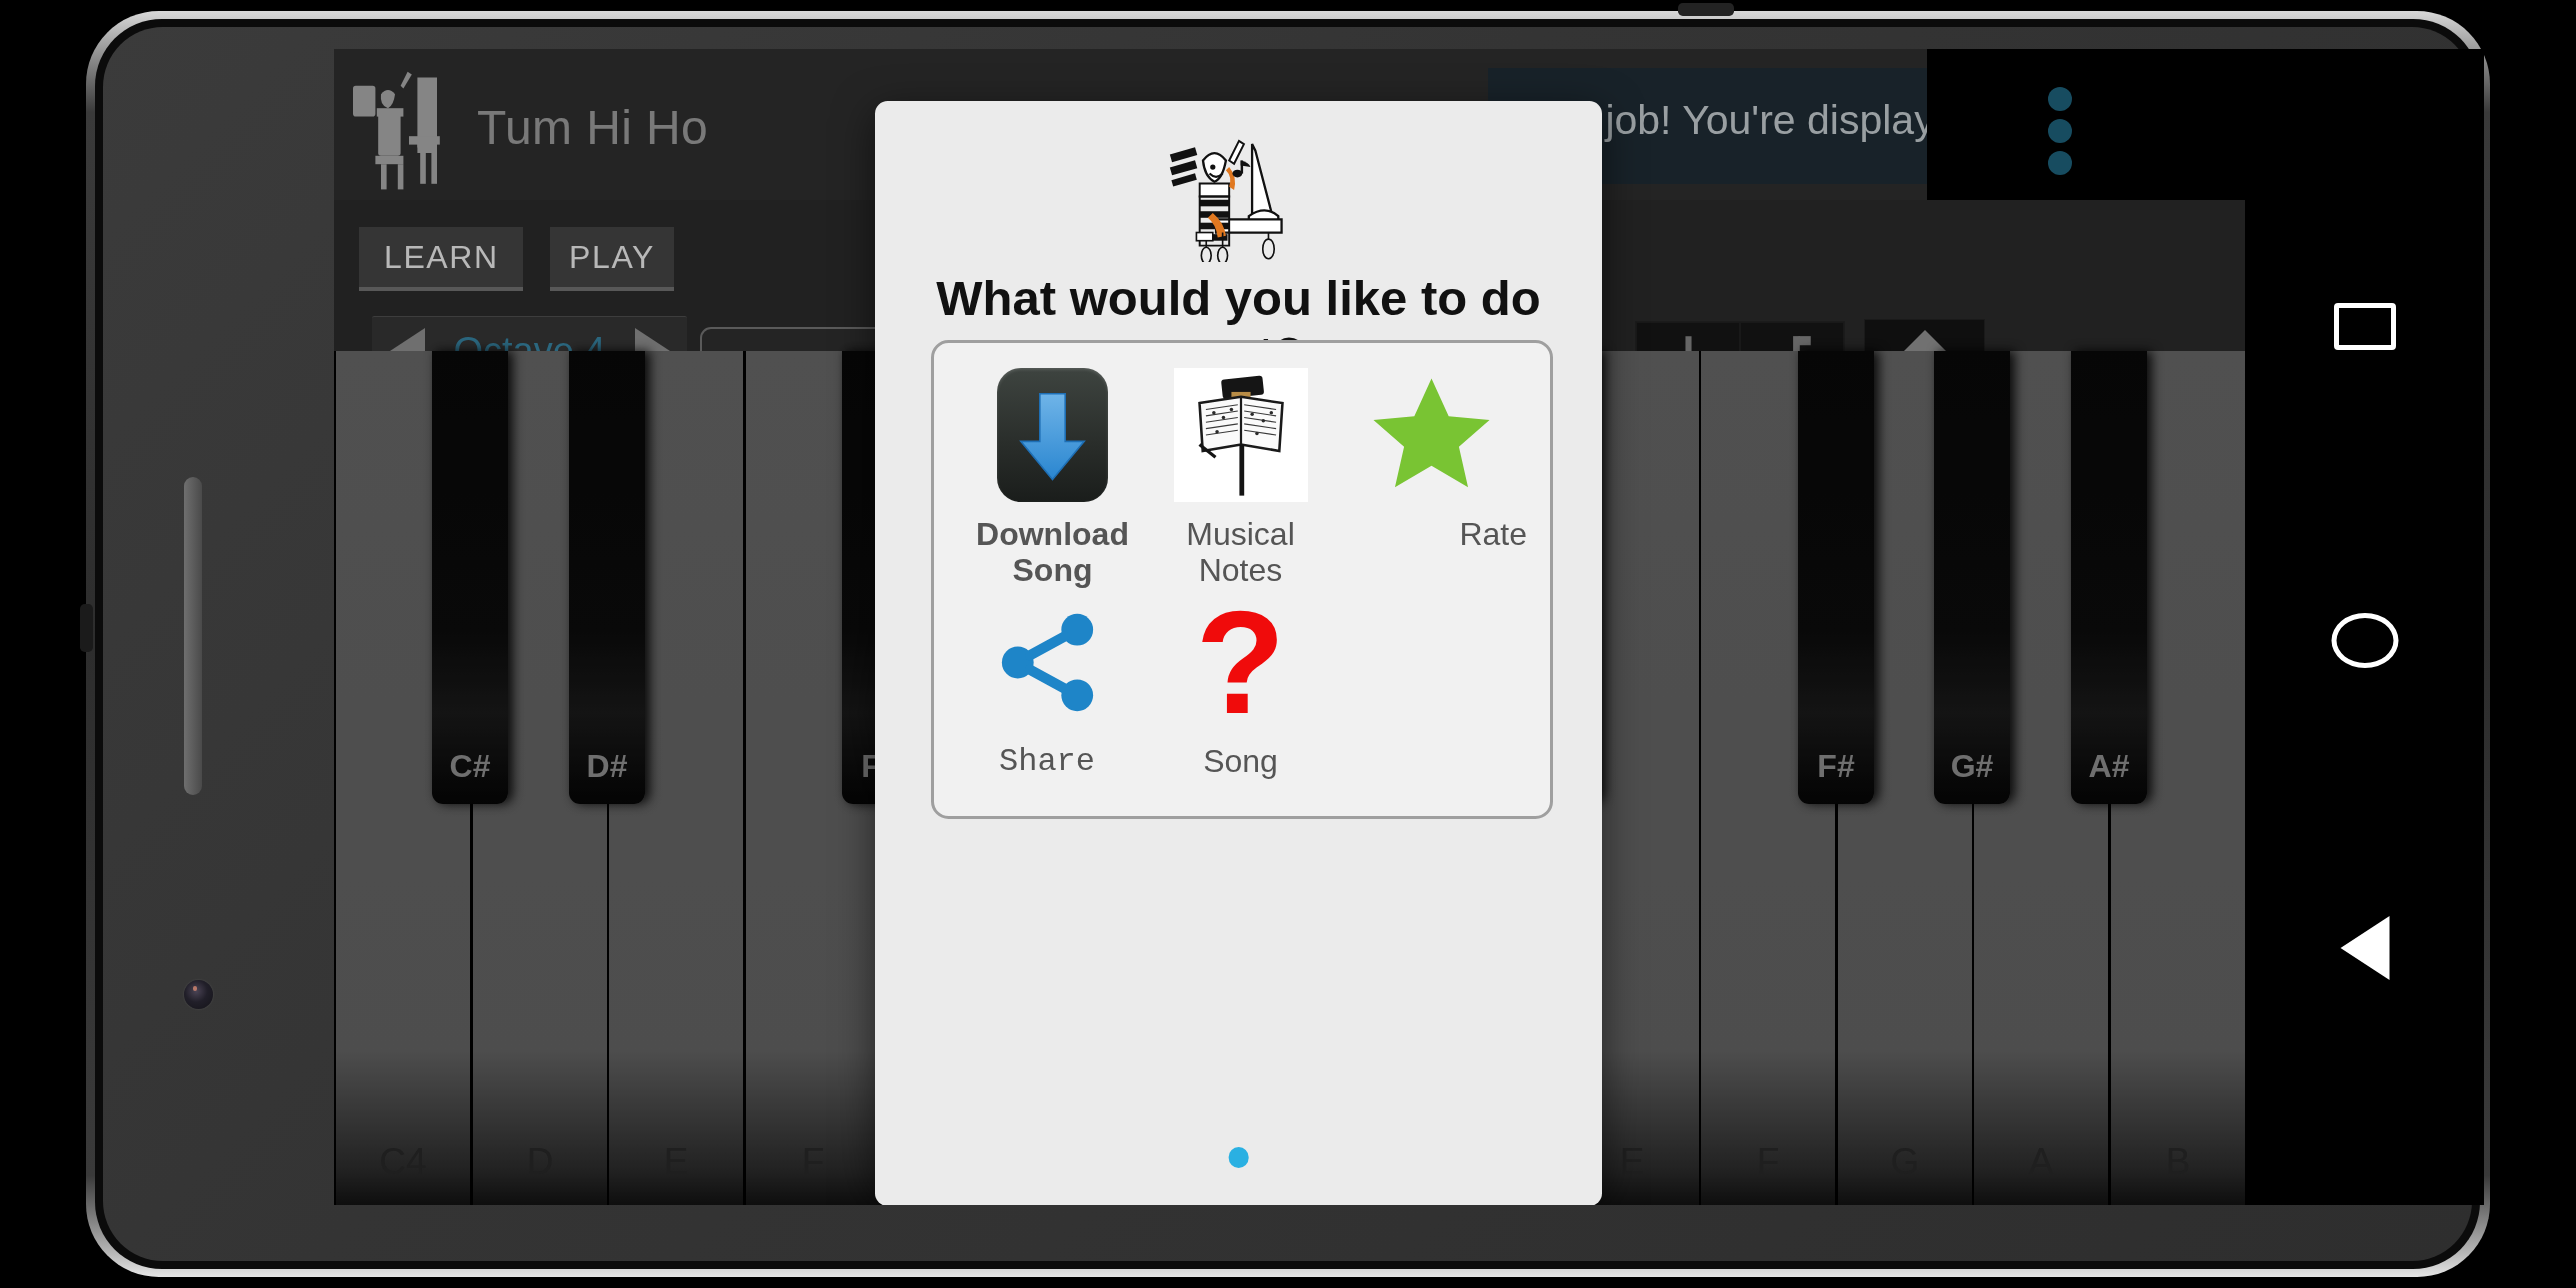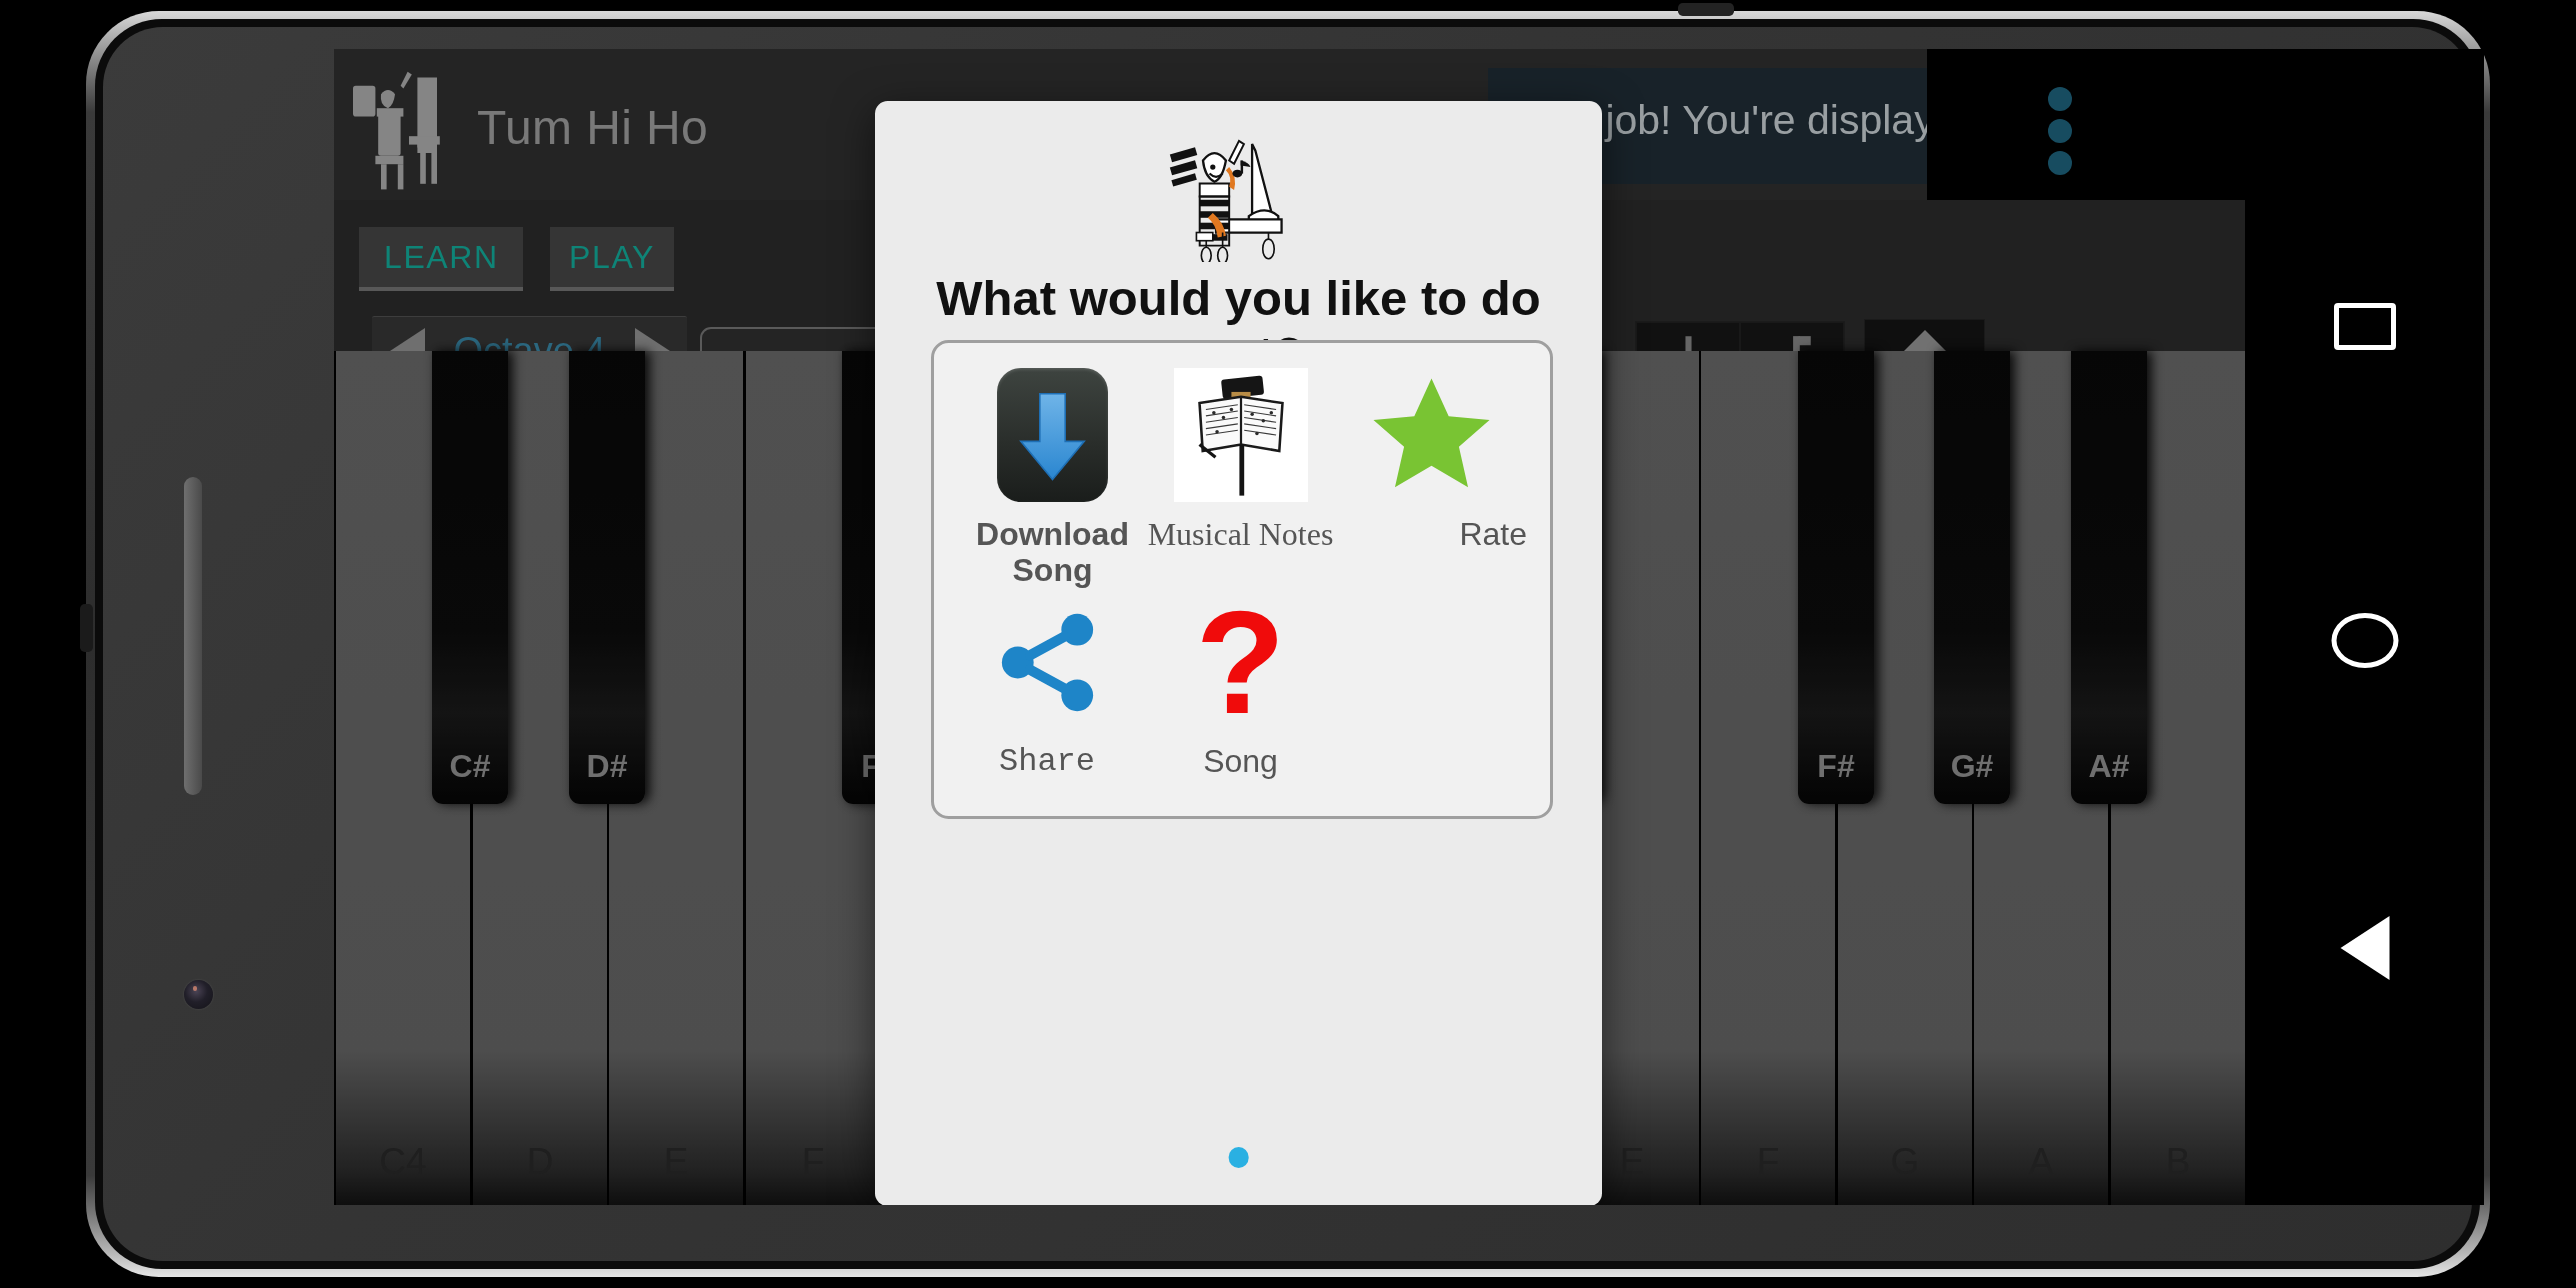--- a/index.html
+++ b/index.html
@@ -40,21 +40,21 @@
   .admob-glyph{position:absolute;left:50%;top:14.3px;transform:translateX(-50%);}
 
   
   .appbar-right{position:absolute;left:1593px;top:0;width:318px;height:151px;background:#000;}
   .overflow{position:absolute;left:121px;top:38px;width:24px;height:87px;}
   .overflow i{display:block;width:24px;height:24px;border-radius:50%;background:#206a86;margin-bottom:8px;}
 
   
   .toolbar{position:absolute;left:0;top:151px;width:1911px;height:151px;background:#2e2e2e;}
   .tbtn{position:absolute;top:27px;height:60px;background:#4a4a4a;border-bottom:4.8px solid #7a7a7a;
-        color:#14b8a6;font-size:32px;letter-spacing:1.6px;display:flex;align-items:center;justify-content:center;}
+        color:#ffffff;font-size:32px;letter-spacing:1.6px;display:flex;align-items:center;justify-content:center;}
   .tbtn-learn{left:25.4px;width:164px;}
   .tbtn-play{left:216px;width:124px;}
   .octave{position:absolute;left:38px;top:116px;width:315px;height:68px;background:#3a3a3a;border-top:1.6px solid #555;border-radius:2.4px;}
   .oct-left{position:absolute;left:17.5px;top:11px;width:0;height:0;border-top:23px solid transparent;border-bottom:23px solid transparent;border-right:35px solid #9a9a9a;}
   .oct-right{position:absolute;right:17.5px;top:11px;width:0;height:0;border-top:23px solid transparent;border-bottom:23px solid transparent;border-left:35px solid #9a9a9a;}
   .oct-label{position:absolute;left:0;right:0;top:12.7px;text-align:center;font-size:38px;color:#3c8fb0;}
 
   .notepanel{position:absolute;left:366px;top:127px;width:636px;height:139px;border:2.4px solid #7d7d7d;border-radius:11px 11px 0 0;background:#333;}
   .notepanel-div{position:absolute;left:0;right:0;top:76px;height:2.4px;background:#7d7d7d;}
 
@@ -347,21 +347,21 @@
                       <stop offset="1" stop-color="#2a86d0"></stop>
                 </linearGradient>
                   </defs>
                 <path d="M27 16 h16 v30 h12 L35 70 L15 46 h12 z" fill="url(#dlb)" stroke="#1e6fb5" stroke-width="1"></path>
               </svg>
             </div>
           </div>
           <div class="lbl">Download Song</div>
         </div>
 
-        <div class="gitem" style="left:211px;top:20.7px;font-family:Liberation Serif, serif;">
+        <div class="gitem" style="left:211px;top:20.7px;">
           <div class="ico">
             <div class="notes-ico">
               <svg width="134" height="134" viewBox="0 0 84 84">
                 <rect x="0" y="0" width="84" height="84" fill="#fff"></rect>
                 <rect x="30" y="6" width="26" height="12" rx="2" fill="#151515" transform="rotate(-6 43 12)"></rect>
                 <rect x="36" y="15" width="12" height="12" fill="#b88c46"></rect>
                 <path d="M16 22 L42 18 L68 22 L66 52 L42 48 L18 52 Z" fill="#fafafa" stroke="#1a1a1a" stroke-width="1.6"></path>
                 <path d="M42 18 L42 48" stroke="#1a1a1a" stroke-width="1.4"></path>
                 <g stroke="#3a3a3a" stroke-width="0.7">
                   <path d="M20 26 L40 23 M20 30 L40 27 M20 34 L40 31 M20 38 L40 35 M20 42 L40 39"></path>

